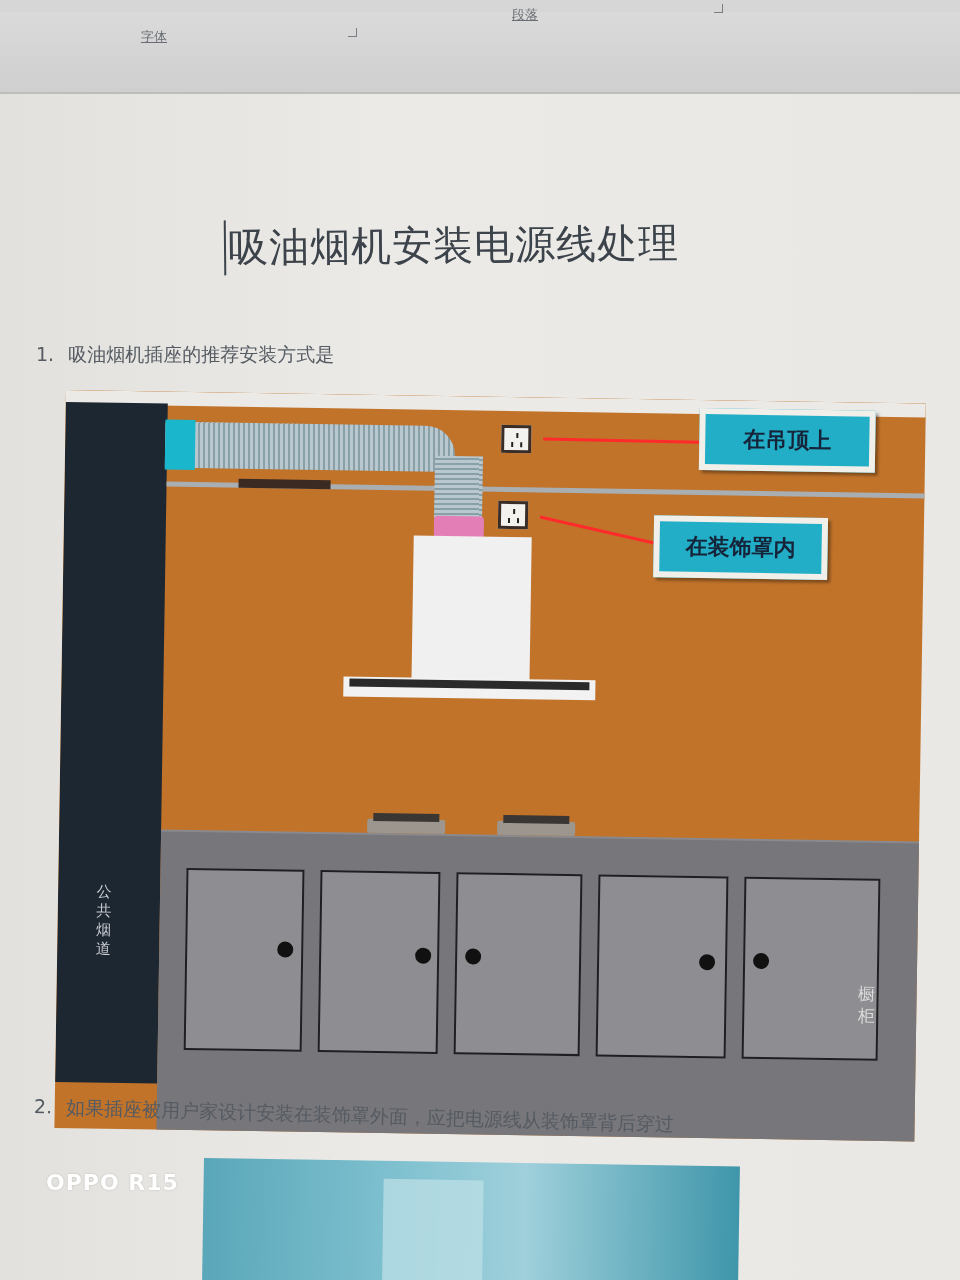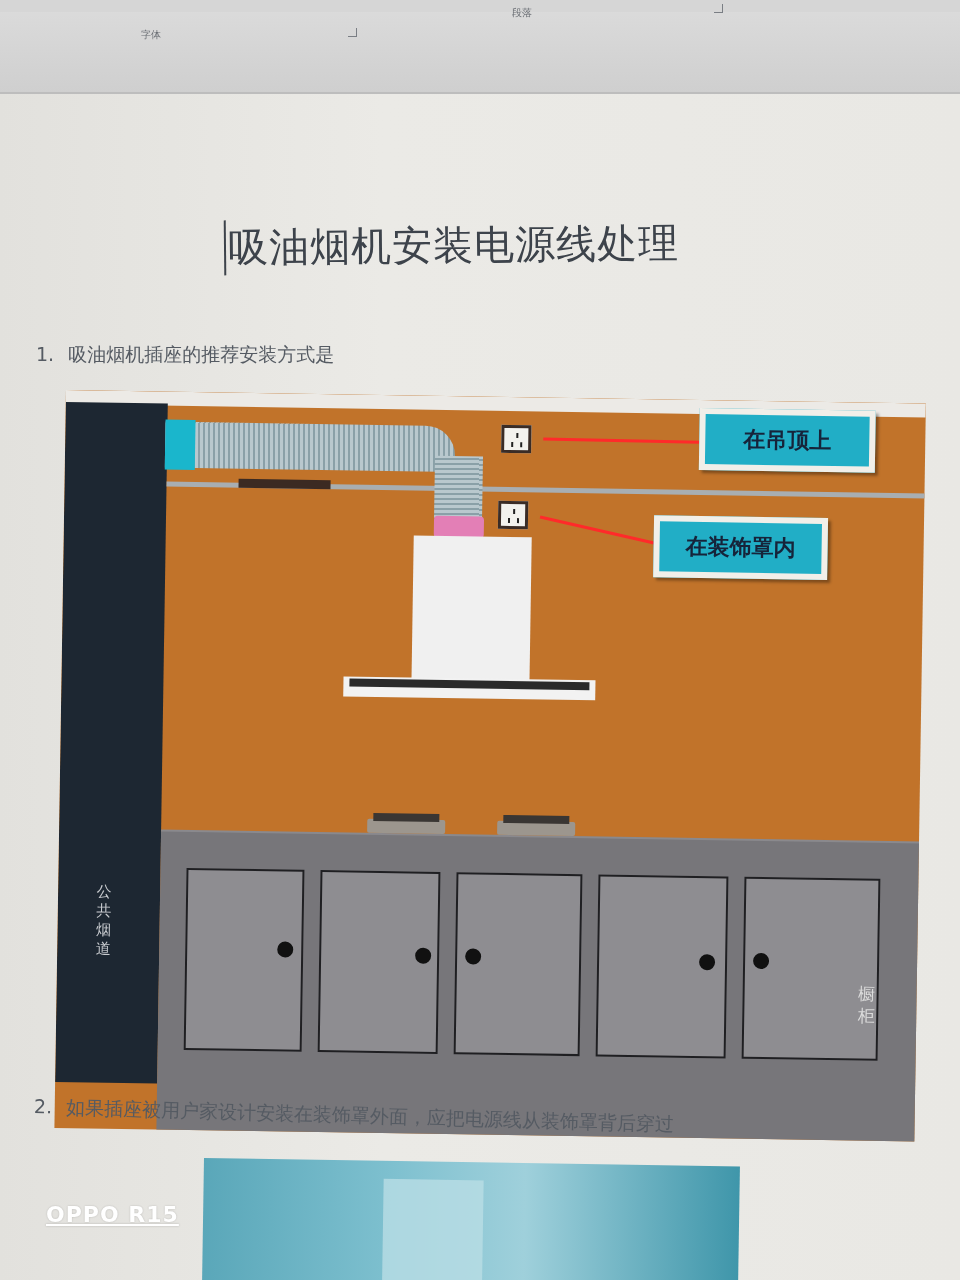--- a/index.html
+++ b/index.html
@@ -8,21 +8,21 @@
     background:#e4e3df;
     font-family:"DejaVu Sans","Liberation Sans",sans-serif;
   }
   
   .ribbon {
     position:absolute; left:0; top:0; width:960px; height:92px;
     background:linear-gradient(#dcdcdc,#cfcfcf);
     border-bottom:2px solid #bdbdbd;
   }
   .ribbon-top { position:absolute; left:0; top:0; width:960px; height:12px; background:#d6d6d6; }
-  .grp-label { position:absolute; font-size:10px; color:#6a6e74; }
+  .grp-label { position:absolute; font-size:13px; color:#6a6e74;text-decoration:underline; }
   .launcher { position:absolute; width:8px; height:8px; border:1px solid #7a7e84; border-left:none; border-top:none; }
   
   .page {
     position:absolute; left:0; top:94px; width:960px; height:1186px;
     background:linear-gradient(90deg,#e2e1dd 0%,#ebeae6 40%,#e9e8e4 100%);
   }
   .title {
     position:absolute; left:224px; top:218px; font-size:40px; color:#3d434b;
     font-family:"DejaVu Serif","Liberation Serif",serif; letter-spacing:1px;
     border-left:2px solid #3d434b; padding-left:2px; transform:rotate(-0.6deg);
@@ -85,22 +85,22 @@
     font-size:17px; line-height:22px; text-align:center;
   }
   
   .figure2 {
     position:absolute; left:204px; top:1158px; width:536px; height:122px;
     background:linear-gradient(90deg,#5aa7b9 0%,#7ec0cf 35%,#9fd0db 60%,#3f96aa 100%);
     transform:rotate(0.9deg); transform-origin:left top;
   }
   .figure2-inner { position:absolute; left:180px; top:18px; width:100px; height:104px; background:#b9dde5; opacity:0.8; }
   .watermark {
-    position:absolute; left:46px; top:1202px; font-size:22px; font-weight:bold;
-    color:#ffffff; letter-spacing:1px; text-shadow:0 0 2px rgba(0,0,0,0.2);text-decoration:underline;
+    position:absolute; left:46px; top:1170px; font-size:22px; font-weight:bold;
+    color:#ffffff; letter-spacing:1px; text-shadow:0 0 2px rgba(0,0,0,0.2);
   }
 </style>
 </head>
 <body>
 
 <div class="ribbon">
   <div class="ribbon-top"></div>
   <span class="grp-label" style="left:141px;top:28px;">字体</span>
   <span class="launcher" style="left:348px;top:28px;"></span>
   <span class="grp-label" style="left:512px;top:6px;">段落</span>

